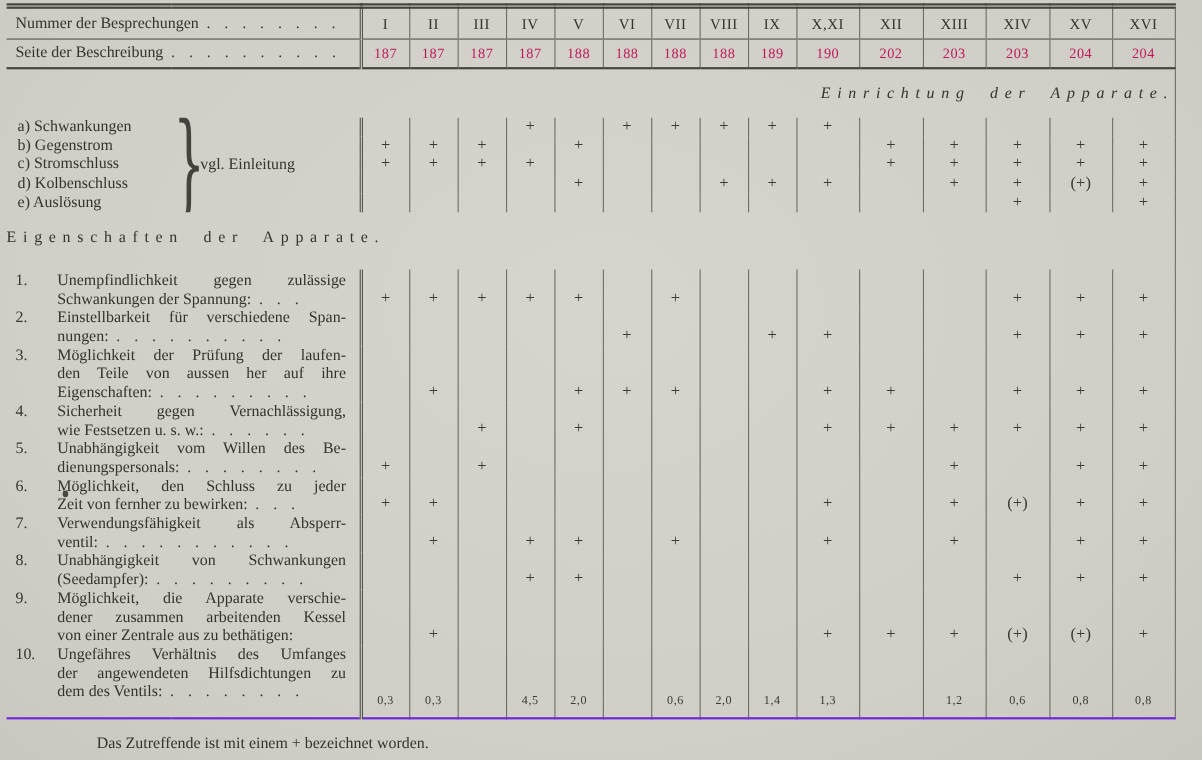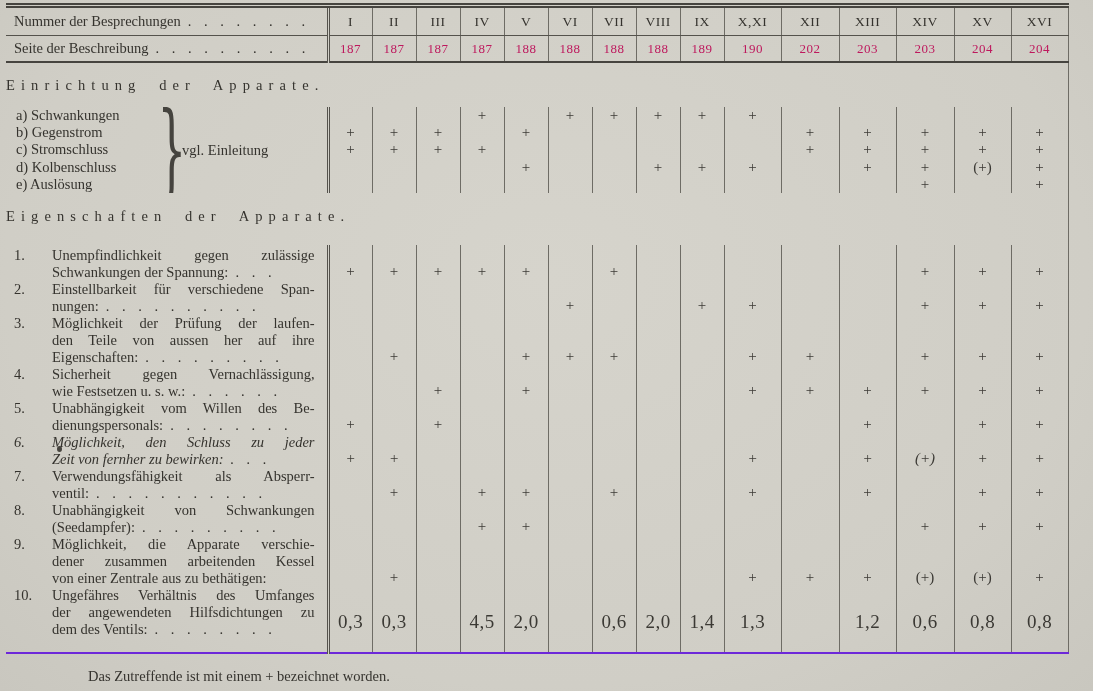--- a/index.html
+++ b/index.html
@@ -19,36 +19,36 @@
   }
   td{padding:0;overflow:hidden;}
   .lab{padding-left:8px;font-size:14.5px;white-space:nowrap;}
   .dots{word-spacing:9px;padding-left:7px;}
   .hrow td{border-bottom:1px solid #54524c;height:27px;}
   .prow td{border-bottom:2px solid #46443f;height:25px;}
   .dc{border-left:1px solid #6e6c65;text-align:center;font-size:15px;color:#3b3934;}
   .dc0{border-left:3px double #54524c;}
   .colhead{font-size:13.5px;letter-spacing:0.5px;color:#35332e;}
   .pg{font-size:13px;letter-spacing:0.5px;color:#be185d;}
-  .sec1td{height:44px;vertical-align:middle;text-align:left;}
+  .sec1td{height:44px;vertical-align:middle;text-align:right;font-style:italic;}
   .sec2td{height:46px;vertical-align:middle;text-align:left;padding-bottom:6px;}
   .sectitle{letter-spacing:0.42em;word-spacing:0.55em;font-size:14.5px;color:#35332e;}
   .s1l{padding-left:10px;font-size:14.5px;line-height:17px;white-space:nowrap;}
   .s1c{font-size:15px;}
   .bracecell{vertical-align:middle;}
   .bracewrap{display:flex;align-items:center;height:86px;}
   .brace{display:inline-block;font-size:102px;line-height:80px;transform:scaleX(0.45);width:34px;
          margin-left:-8px;color:#45433e;font-family:"DejaVu Serif",serif;}
   .vgl{font-size:14.5px;margin-left:0px;white-space:nowrap;}
   .s2l{padding-left:46px;padding-right:12px;vertical-align:bottom;font-size:14.5px;line-height:17px;}
   .ln{display:block;}
   .jl{text-align:justify;text-align-last:justify;}
   .num{display:inline-block;width:32px;margin-left:-38px;margin-right:6px;text-align:right;}
   .s2c{vertical-align:bottom;padding-bottom:1px;font-size:15px;}
-  .vals .s2c{padding-bottom:19px;font-size:19px;letter-spacing:0.5px;}
+  .vals .s2c{padding-bottom:9px;font-size:11px;letter-spacing:0.5px;}
   .vals .s2l{padding-bottom:14px;}
   .footnote{margin:14px 0 0 88px;font-size:14.5px;color:#35332e;}
   .blot{position:absolute;left:57px;top:446px;width:5px;height:6px;border-radius:50%;background:#47453f;}
 </style>
 </head>
 <body>
 
 <table id="tbl">
   <colgroup id="cols">
       <col style="width: 150px;">
@@ -307,21 +307,21 @@
         <td class="dc s2c"></td>
         <td class="dc s2c"></td>
         <td class="dc s2c"></td>
         <td class="dc s2c"></td>
         <td class="dc s2c"></td>
         <td class="dc s2c">+</td>
         <td class="dc s2c"></td>
         <td class="dc s2c">+</td>
         <td class="dc s2c">+</td>
       </tr>
-      <tr style="height: 34px; font-style: italic;">
+      <tr style="height: 34px;">
         <td class="s2l" colspan="2">
           <div class="ln jl"><span class="num">6.</span><span>Möglichkeit, den Schluss zu jeder</span></div>
           <div class="ln"><span>Zeit von fernher zu bewirken:</span><span class="dots">. . .</span></div>
         </td>
         <td class="dc dc0 s2c">+</td>
         <td class="dc s2c">+</td>
         <td class="dc s2c"></td>
         <td class="dc s2c"></td>
         <td class="dc s2c"></td>
         <td class="dc s2c"></td>

